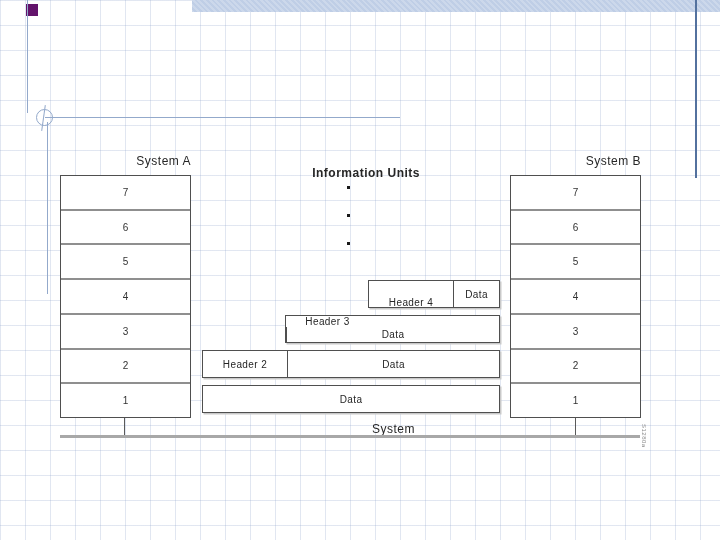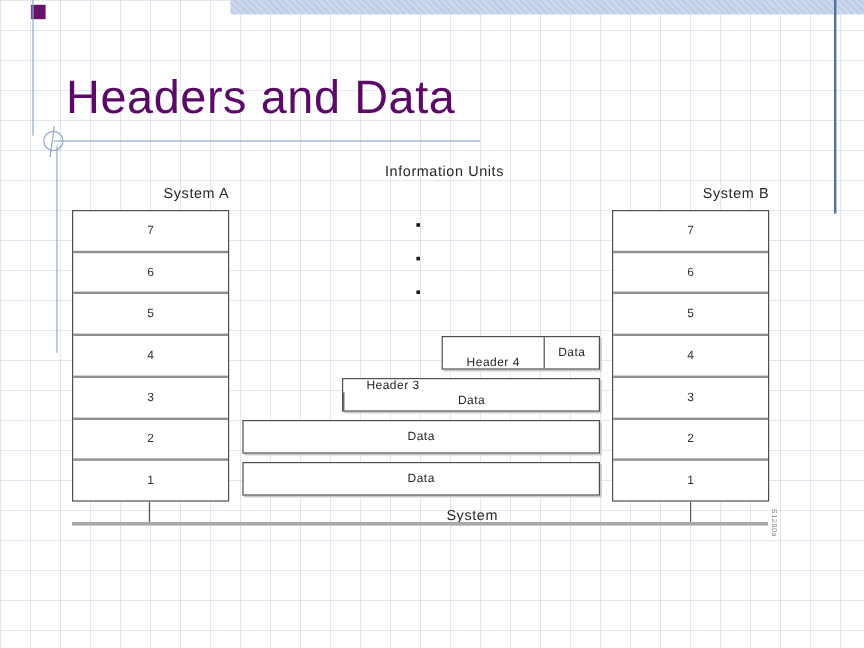--- a/index.html
+++ b/index.html
@@ -64,24 +64,23 @@
 
   <div class="top-band"></div>
   <div class="right-vline"></div>
   <div class="corner-square"></div>
   <div class="left-vline"></div>
   <div class="title-underline"></div>
   <div class="compass-circle"></div>
   <div class="compass-pin"></div>
   <div class="left-vline2"></div>
 
-  <div class="title">Headers and Data</div>
 
   <div class="diagram-label" style="left:60px;top:154px;width:131px;">System A</div>
-  <div class="diagram-label" style="left:280px;top:136px;width:140px;">Information Units</div>
+  <div class="diagram-label" style="left:280px;top:166px;width:140px;font-weight:bold;">Information Units</div>
   <div class="diagram-label" style="left:510px;top:154px;width:131px;">System B</div>
 
   <div class="stack stack-a">
     <div class="cell">7</div>
     <div class="cell">6</div>
     <div class="cell">5</div>
     <div class="cell">4</div>
     <div class="cell">3</div>
     <div class="cell">2</div>
     <div class="cell">1</div>
@@ -103,20 +102,21 @@
 
   <div class="unit-row row-4">
     <div class="seg seg-header">Header 4</div>
     <div class="seg seg-data">Data</div>
   </div>
   <div class="unit-row row-3">
     <div class="seg seg-header">Header 3</div>
     <div class="seg seg-data">Data</div>
   </div>
   <div class="unit-row row-2">
+    <div class="seg seg-header">Header 2</div>
     <div class="seg seg-data">Data</div>
   </div>
   <div class="unit-row row-1">
     <div class="seg seg-data">Data</div>
   </div>
 
   <div class="connector connector-a"></div>
   <div class="connector connector-b"></div>
   <div class="diagram-label network-label">System</div>
   <div class="network-line"></div>

